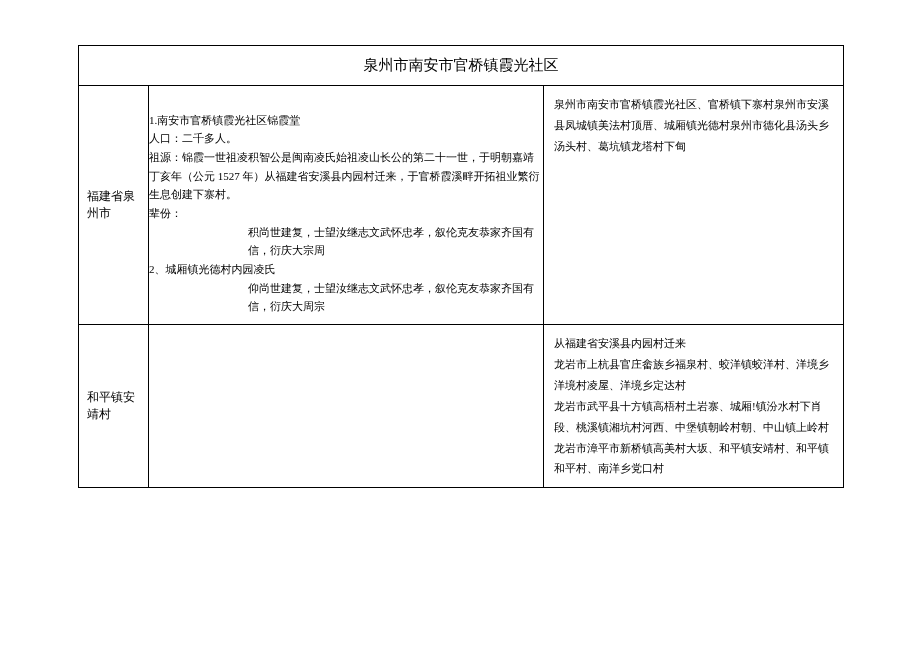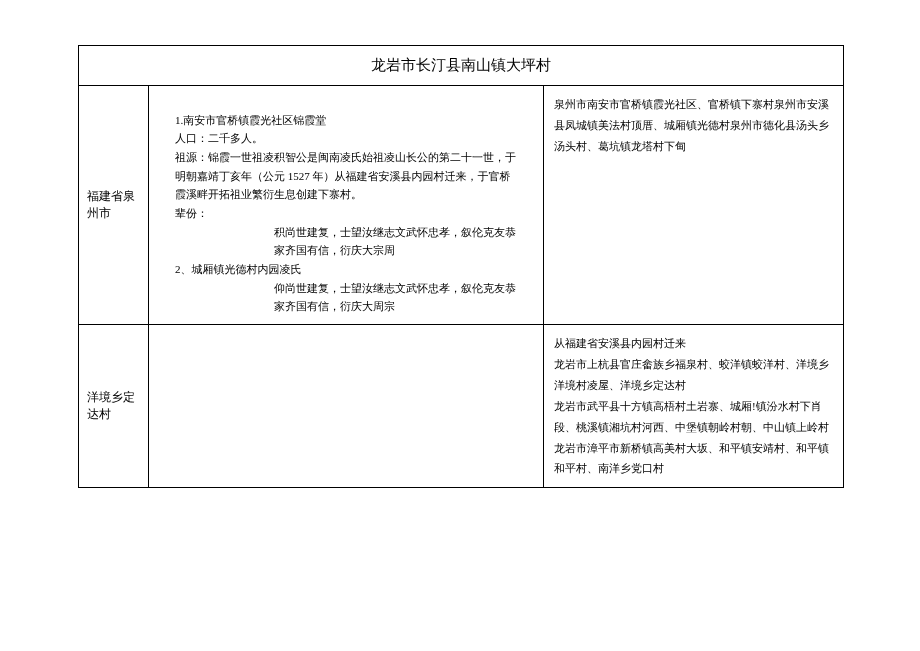--- a/index.html
+++ b/index.html
@@ -40,21 +40,21 @@
     .col-prov { width: 70px; }
     .col-src { width: 395px; }
     .col-dist { width: 300px; }
     .prov-cell {
       vertical-align: middle;
       font-size: 12px;
     }
     .src-cell {
       font-size: 11px;
       line-height: 1.7;
-      padding: 8px 26px;
+      padding: 8px 0;
     }
     .dist-cell {
       font-size: 11px;
       line-height: 1.9;
       padding: 8px 10px;
     }
     .src-cell p, .dist-cell p { margin: 0; }
     .indent2 { padding-left: 9em; }
   </style>
 </head>
@@ -62,38 +62,38 @@
 
 <div class="page">
   <table>
     <colgroup>
       <col class="col-prov">
       <col class="col-src">
       <col class="col-dist">
     </colgroup>
     <tbody>
         <tr>
-      <th colspan="3" class="title-cell">龙岩市长汀县南山镇大坪村</th>
+      <th colspan="3" class="title-cell">泉州市南安市官桥镇霞光社区</th>
     </tr>
     <tr>
       <td class="prov-cell">福建省泉州市</td>
       <td class="src-cell">
         <p style="height:1.5em;"></p>
         <p>1.南安市官桥镇霞光社区锦霞堂</p>
         <p>人口：二千多人。</p>
         <p>祖源：锦霞一世祖凌积智公是闽南凌氏始祖凌山长公的第二十一世，于明朝嘉靖丁亥年（公元 1527 年）从福建省安溪县内园村迁来，于官桥霞溪畔开拓祖业繁衍生息创建下寨村。</p>
         <p>辈份：</p>
         <p class="indent2">积尚世建复，士望汝继志文武怀忠孝，叙伦克友恭家齐国有信，衍庆大宗周</p>
         <p>2、城厢镇光德村内园凌氏</p>
         <p class="indent2">仰尚世建复，士望汝继志文武怀忠孝，叙伦克友恭家齐国有信，衍庆大周宗</p>
       </td>
       <td class="dist-cell">泉州市南安市官桥镇霞光社区、官桥镇下寨村泉州市安溪县凤城镇美法村顶厝、城厢镇光德村泉州市德化县汤头乡汤头村、葛坑镇龙塔村下甸</td>
     </tr>
     <tr>
-      <td class="prov-cell">洋境乡定达村</td>
+      <td class="prov-cell">和平镇安靖村</td>
       <td class="src-cell"></td>
       <td class="dist-cell">
         <p>从福建省安溪县内园村迁来</p>
         <p>龙岩市上杭县官庄畲族乡福泉村、蛟洋镇蛟洋村、洋境乡洋境村凌屋、洋境乡定达村</p>
         <p>龙岩市武平县十方镇高梧村土岩寨、城厢!镇汾水村下肖段、桃溪镇湘坑村河西、中堡镇朝岭村朝、中山镇上岭村</p>
         <p>龙岩市漳平市新桥镇高美村大坂、和平镇安靖村、和平镇和平村、南洋乡党口村</p>
       </td>
     </tr>
   </tbody>
     </table>

